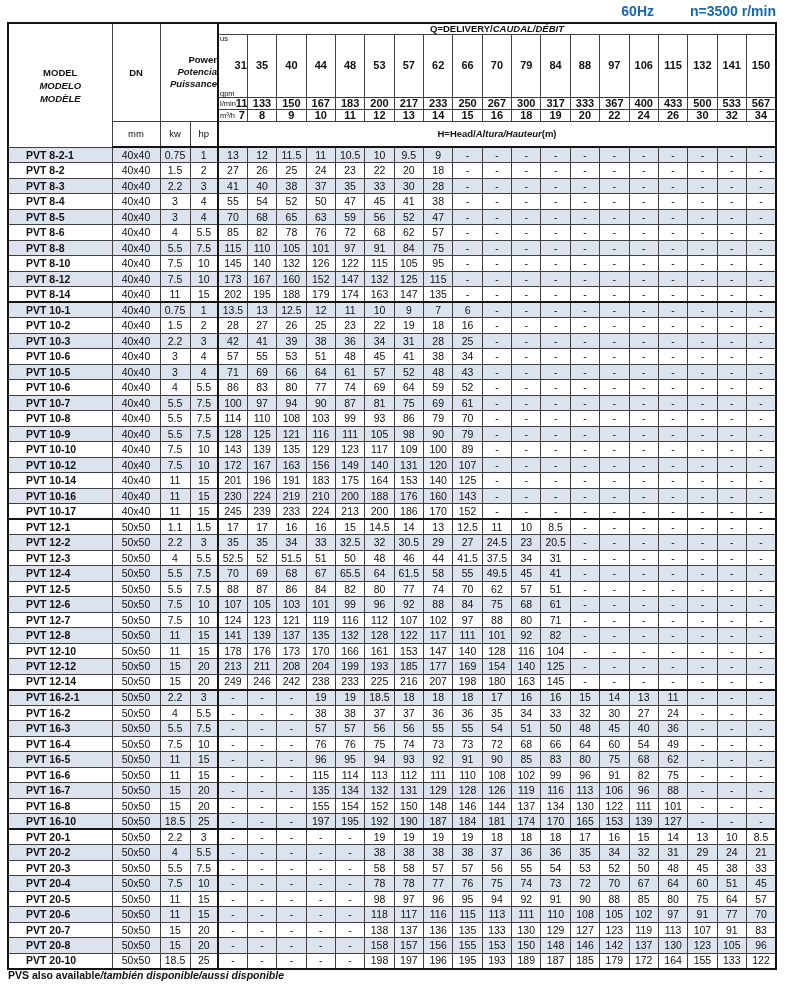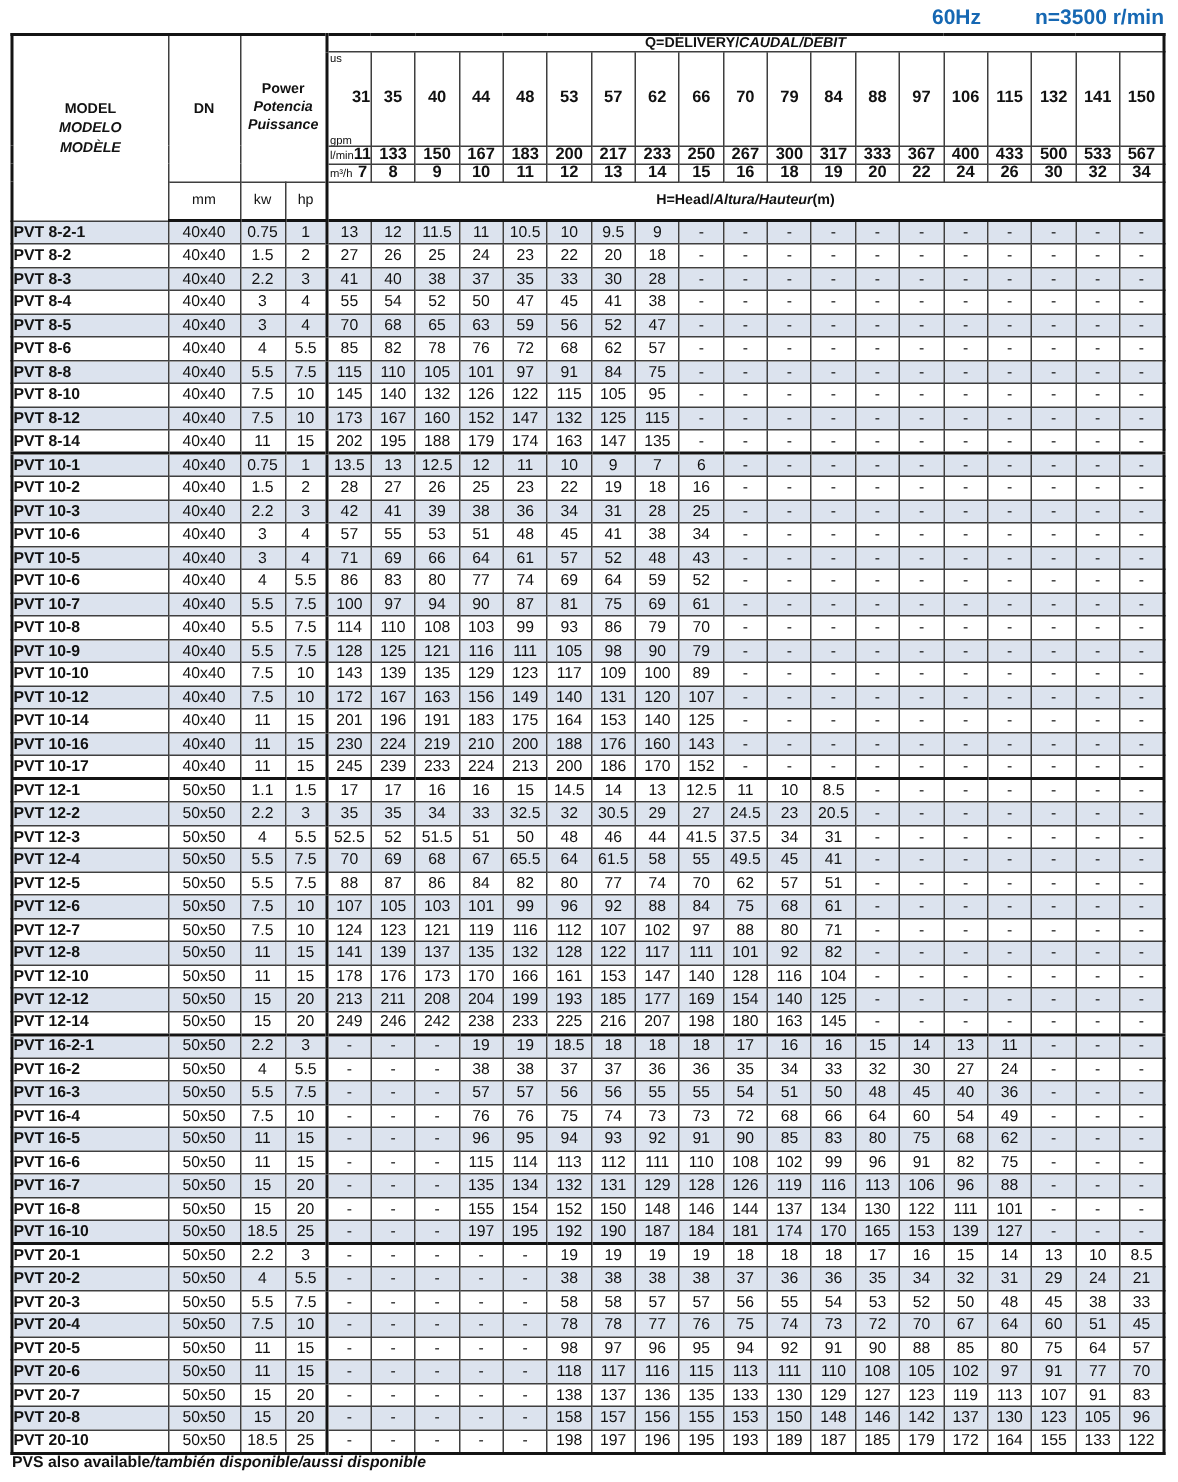--- a/index.html
+++ b/index.html
@@ -26,32 +26,32 @@
 
   .th-q th{height:11px;font-size:9.5px;}
   .alt{font-style:italic;}
 
   #gpm-row th{height:15px;font-size:11px;}
   #lmin-row th,#m3h-row th{height:12px;font-size:11px;}
   .th-bottom th{height:26px;font-size:9.5px;}
   .th-bottom .uhdr{font-weight:normal;font-size:9.5px;}
 
   .model-head{font-size:11px;line-height:13px;}
-  .power-head{font-size:10.5px;line-height:12px;}
+  .power-head{font-size:10.5px;line-height:12px;text-align:right;}
   .dn-head{font-size:11px;}
   .dn-head .dnlbl{display:block;}
 
   .ucell{display:flex;align-items:center;justify-content:space-between;padding:0 2px 0 1px;}
   .ulab{font-weight:normal;font-size:7.5px;text-align:center;line-height:7px;gap:48px;}
   .ulab.stack{display:flex;flex-direction:column;align-items:flex-start;}
   .ulab.stack span{display:block;}
   .unum{font-weight:bold;font-size:11px;}
 
   tbody td{height:15.5px;font-size:10.5px;}
-  tbody td.model{text-align:left;padding-left:0;font-weight:bold;margin-left:36px;}
+  tbody td.model{text-align:left;padding-left:17px;font-weight:bold;margin-left:36px;}
   tbody tr.shaded td{background:var(--shade);}
   tbody tr.group-start td{border-top:2px solid var(--thick);}
   td.first-data,th.first-data{border-left:2px solid var(--thick);}
   thead tr.th-bottom th{border-bottom:2px solid var(--thick);}
 
   
   .footer{position:absolute;top:969px;left:8px;width:614px;display:flex;justify-content:space-between;
           font-size:10.5px;font-weight:bold;white-space:nowrap;}
   .footer .pages{color:var(--accent);}
 </style>

